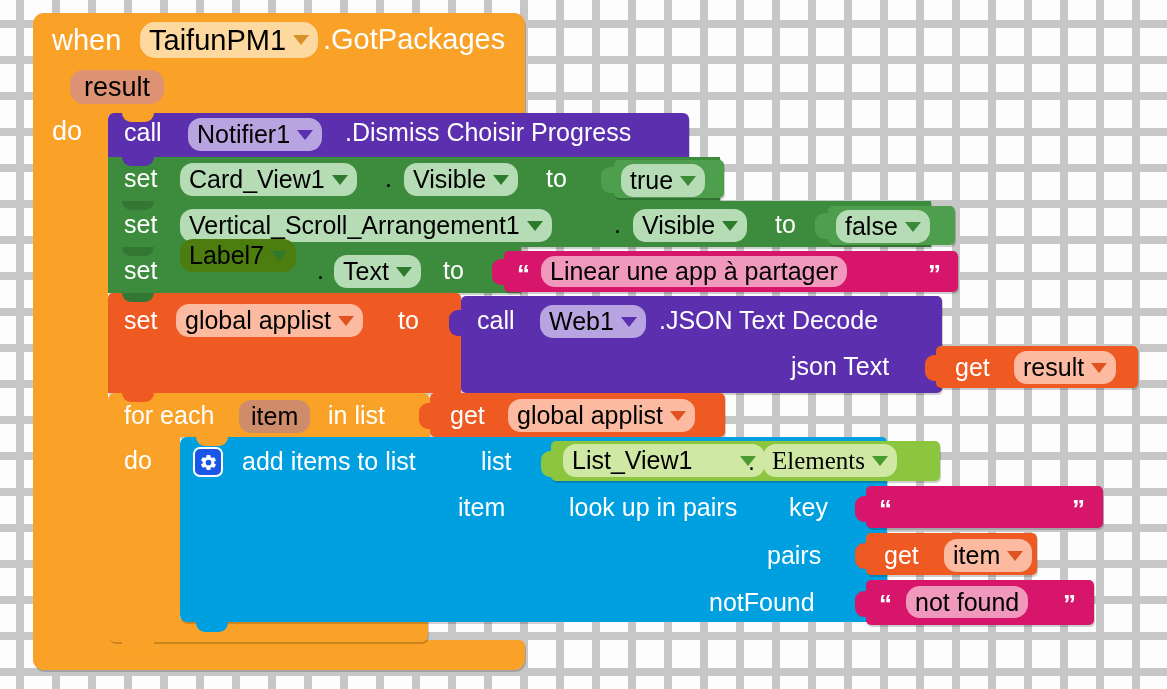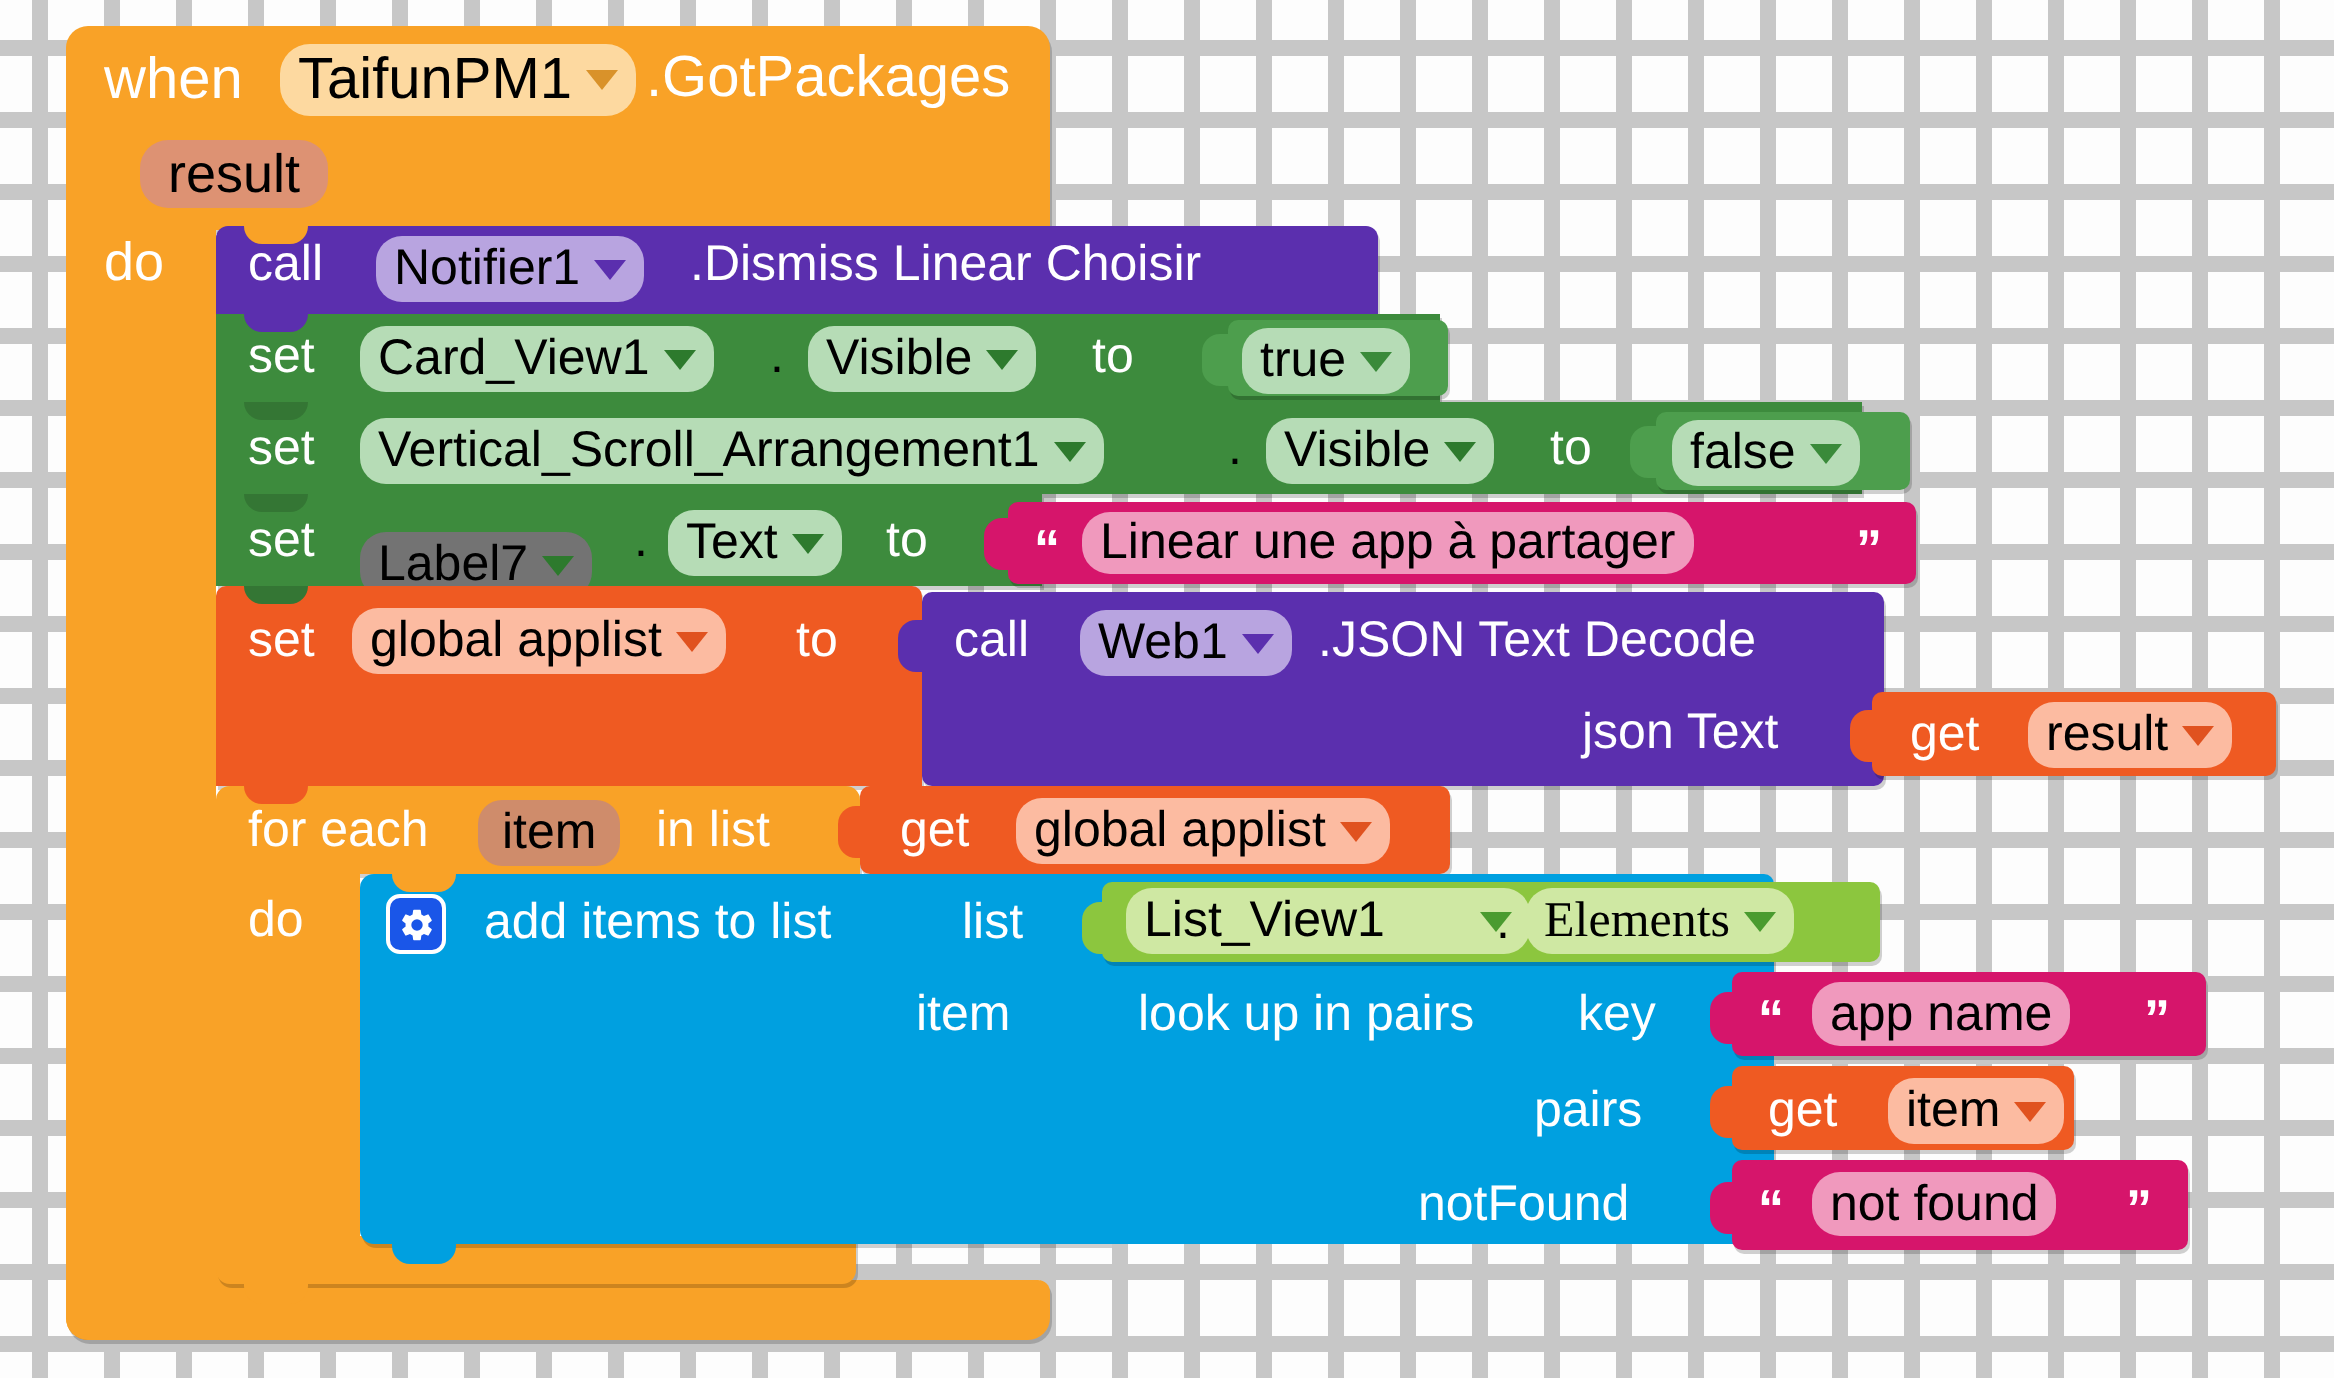--- a/index.html
+++ b/index.html
@@ -143,21 +143,21 @@
   </div>
   <span class="lbl" style="left:52px;top:118px;font-size:27px;">do</span>
 
   <div class="blk sh" id="call-notifier"></div>
   <div class="notch" style="left:122px;top:113px;width:32px;height:9px;background:#f9a227;border-radius:0 0 9px 9px;"></div>
   <span class="lbl" style="left:124px;top:120px;">call</span>
   <div class="pill" style="left:188px;top:118px;background:#b8a4e0;border-radius:13px;">
     <span>Notifier1</span>
     <span class="caret purple"></span>
   </div>
-  <span class="lbl" style="left:345px;top:120px;">.Dismiss Linear Choisir</span>
+  <span class="lbl" style="left:345px;top:120px;">.Dismiss Choisir Progress</span>
 
   <div class="blk sh setblk" id="set-card"></div>
   <div class="notch" style="left:122px;top:157px;width:32px;height:9px;background:#5b2fae;border-radius:0 0 9px 9px;"></div>
   <span class="lbl" style="left:124px;top:166px;">set</span>
   <div class="pill" style="left:180px;top:163px;background:#b6dcb6;">
     <span>Card_View1</span>
     <span class="caret"></span>
   </div>
   <span class="lbl dark" style="left:385px;top:166px;">.</span>
   <div class="pill" style="left:404px;top:163px;background:#b6dcb6;">
@@ -188,21 +188,21 @@
   <div class="blk logicblk sh" id="false-blk"></div>
   <div class="plug" style="left:815px;top:213px;background:#4d9e4d;border-radius:9px 0 0 9px;"></div>
   <div class="pill" style="left:836px;top:210px;background:#b6dcb6;">
     <span>false</span>
     <span class="caret" style="border-top-color:#3a8a3a;"></span>
   </div>
 
   <div class="blk sh setblk" id="set-lbl7"></div>
   <div class="notch" style="left:122px;top:247px;width:32px;height:9px;background:#3d8b3d;border-radius:0 0 9px 9px;filter:brightness(.85);"></div>
   <span class="lbl" style="left:124px;top:258px;">set</span>
-  <div class="pill" style="left:180px;top:266px;background:#737373;">
+  <div class="pill" style="left:180px;top:239px;background:#4d7c0f;">
     <span>Label7</span>
     <span class="caret"></span>
   </div>
   <span class="lbl dark" style="left:317px;top:258px;">.</span>
   <div class="pill" style="left:334px;top:255px;background:#b6dcb6;">
     <span>Text</span>
     <span class="caret"></span>
   </div>
   <span class="lbl" style="left:443px;top:258px;">to</span>
 
@@ -287,23 +287,20 @@
   </div>
 
   <span class="lbl" style="left:458px;top:495px;">item</span>
 
   <span class="lbl" style="left:569px;top:495px;">look up in pairs</span>
   <span class="lbl" style="left:789px;top:495px;">key</span>
 
   <div class="blk textblk sh" id="txt-appname"></div>
   <div class="plug" style="left:855px;top:496px;background:#d6156b;border-radius:9px 0 0 9px;"></div>
   <span class="quote" style="left:879px;top:496px;">“</span>
-  <div class="pill" style="left:906px;top:491px;background:#f099bd;border-radius:14px;height:32px;">
-    <span>app name</span>
-  </div>
   <span class="quote" style="left:1072px;top:496px;">”</span>
 
   <span class="lbl" style="left:767px;top:543px;">pairs</span>
   <div class="blk sh varblk" id="get-item"></div>
   <div class="plug" style="left:855px;top:543px;background:#ef5a22;border-radius:9px 0 0 9px;"></div>
   <span class="lbl" style="left:884px;top:543px;">get</span>
   <div class="pill" style="left:944px;top:539px;background:#fcbba1;border-radius:13px;">
     <span>item</span>
     <span class="caret orange"></span>
   </div>

